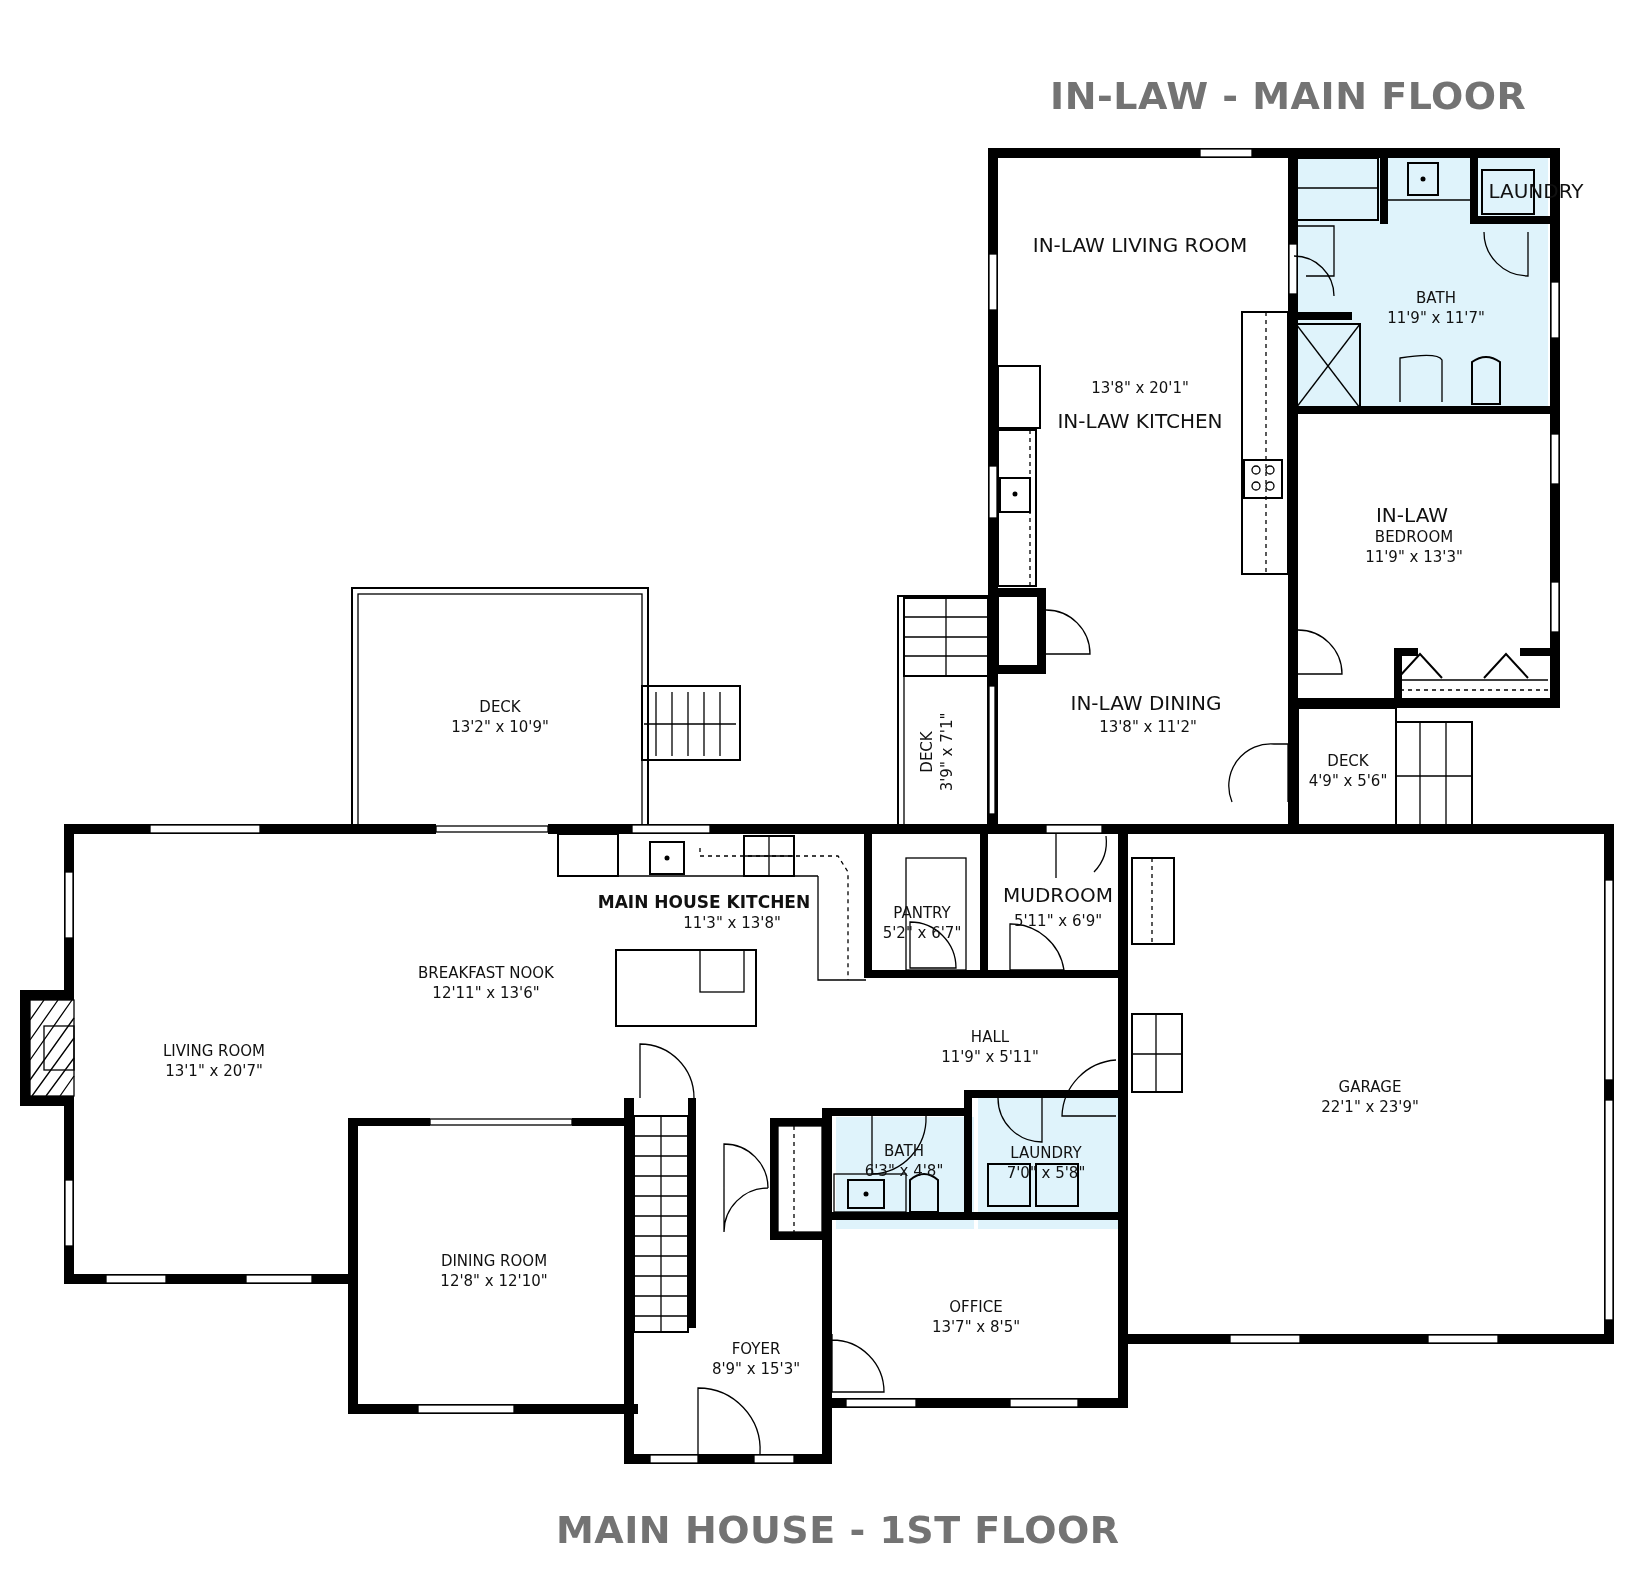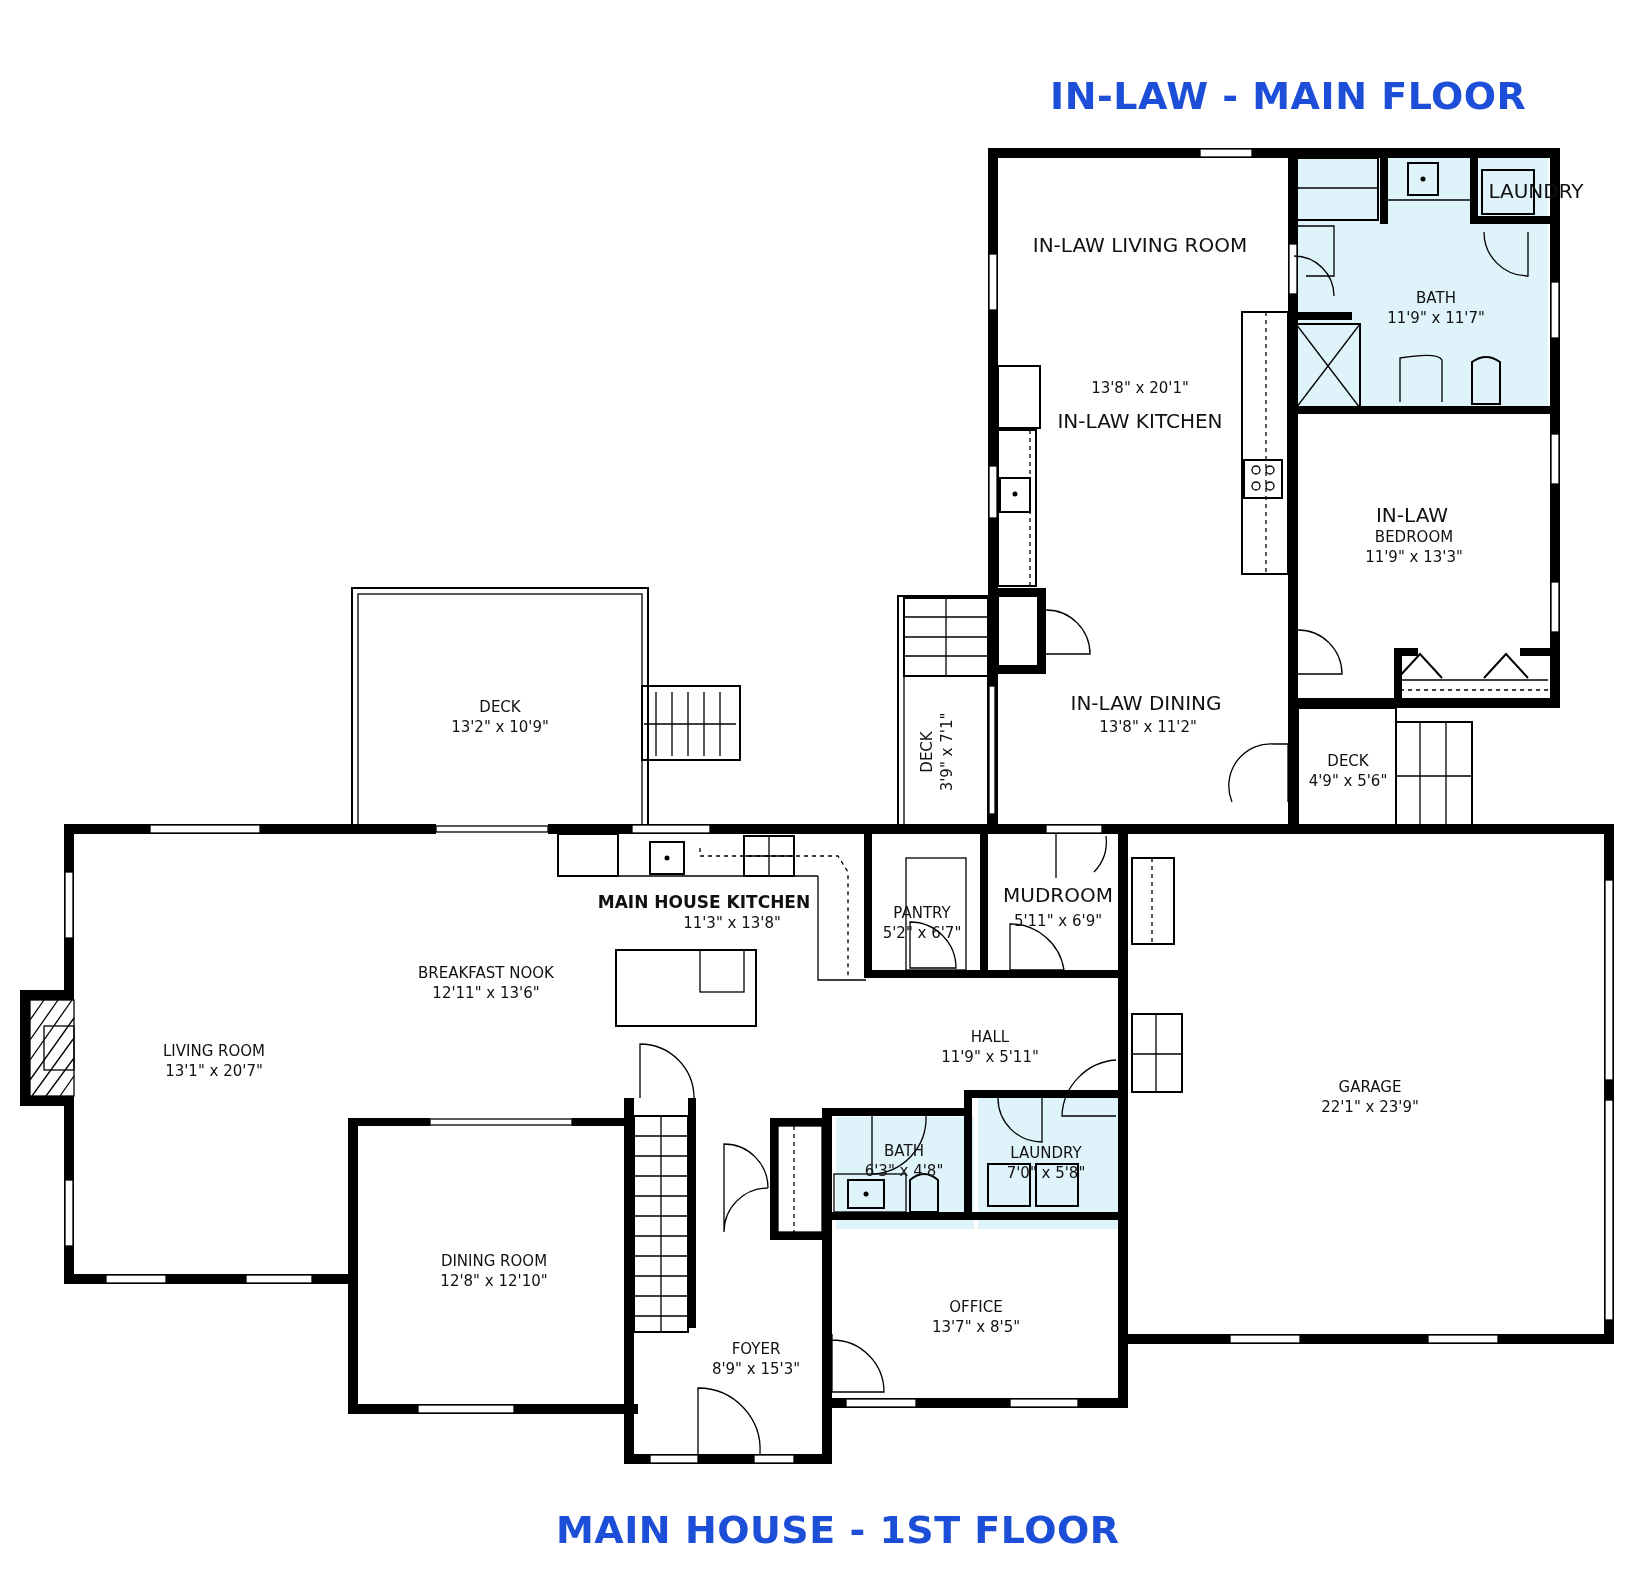--- a/index.html
+++ b/index.html
@@ -1,17 +1,17 @@
 <!DOCTYPE html>
 <html><head>
 <meta charset="utf-8">
 <style>
   html, body { margin:0; padding:0; background:#ffffff; }
   body { width:1626px; height:1590px; position:relative; overflow:hidden; font-family:"Liberation Sans", sans-serif; }
-  .title { position:absolute; font-family:"DejaVu Sans", sans-serif; font-weight:bold; color:#1d4ed8; letter-spacing:0.5px; white-space:nowrap; }
+  .title { position:absolute; font-family:"DejaVu Sans", sans-serif; font-weight:bold; color:#737373; letter-spacing:0.5px; white-space:nowrap; }
   #title-inlaw { left:1050px; top:74px; font-size:38px; }
   #title-main { left:556px; top:1508px; font-size:38px; }
   svg#plan { position:absolute; left:0; top:0; }
   .lbl { font-family:"DejaVu Sans", sans-serif; font-size:15px; fill:#111; text-anchor:middle; }
   .lbl-b { font-family:"DejaVu Sans", sans-serif; font-size:17px; font-weight:bold; fill:#111; text-anchor:middle; }
   .lbl-l { font-family:"DejaVu Sans", sans-serif; font-size:20px; fill:#111; text-anchor:middle; }
   .wall { fill:#000; }
   .thin { fill:none; stroke:#000; stroke-width:2; }
   .hair { fill:none; stroke:#000; stroke-width:1.3; }
   .dash { fill:none; stroke:#000; stroke-width:1.3; stroke-dasharray:4 4; }

